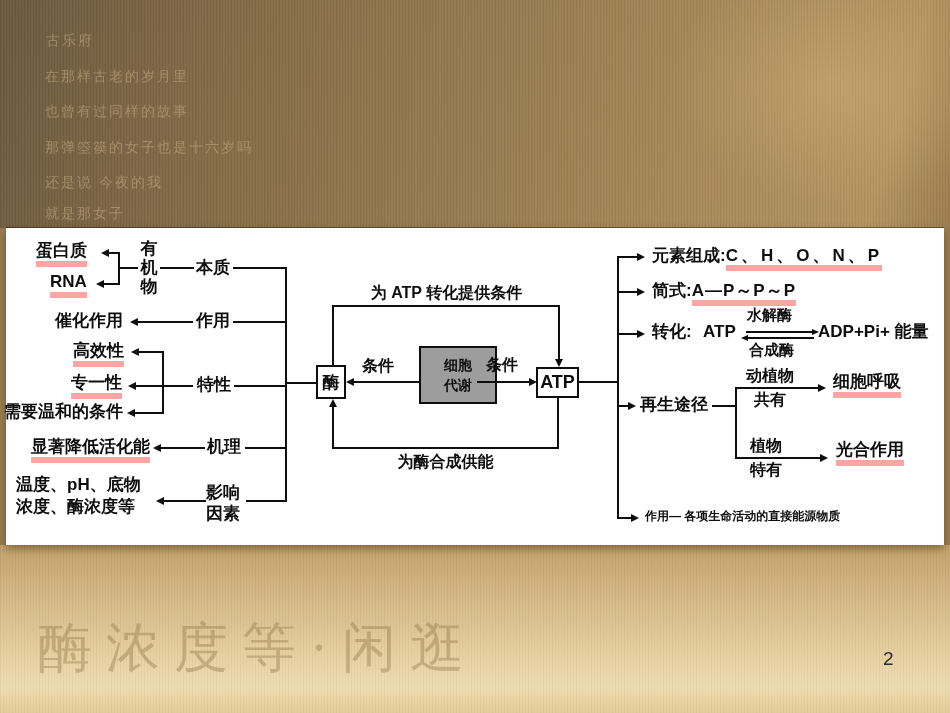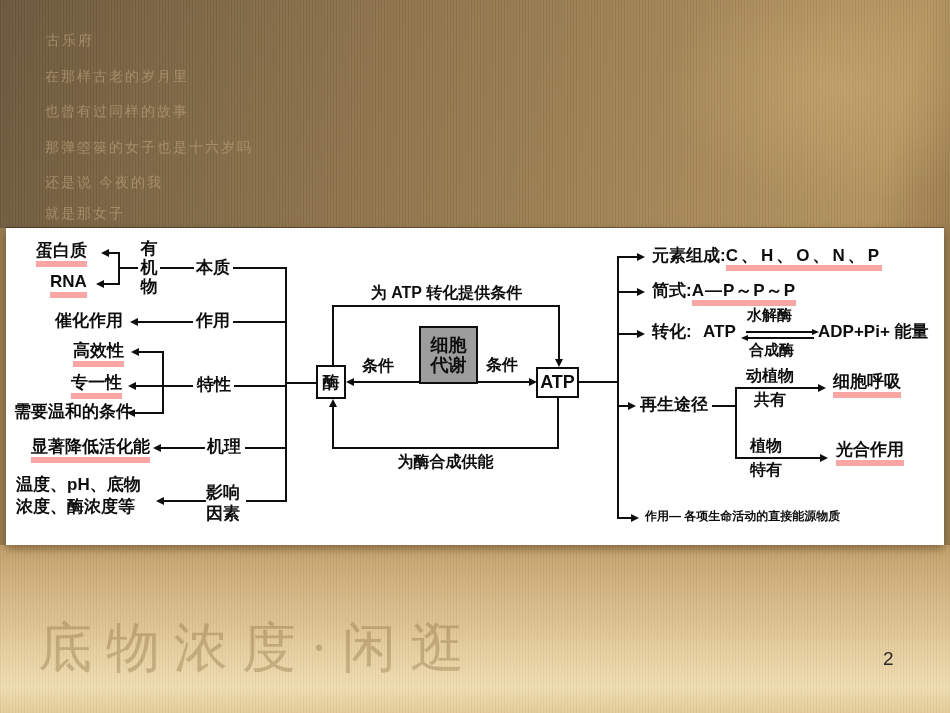--- a/index.html
+++ b/index.html
@@ -74,21 +74,21 @@
   <div class="hl" style="left:233px;top:267px;width:53px;"></div>
 
   <div class="t" style="left:55px;top:311px;">催化作用</div>
   <div class="ar l" style="left:130px;top:318px;"></div>
   <div class="hl" style="left:136px;top:321px;width:57px;"></div>
   <div class="t" style="left:196px;top:311px;">作用</div>
   <div class="hl" style="left:233px;top:321px;width:53px;"></div>
 
   <div class="t u" style="left:73px;top:341px;">高效性</div>
   <div class="t u" style="left:71px;top:373px;">专一性</div>
-  <div class="t" style="left:14px;top:402px;">需要温和的条件</div>
+  <div class="t" style="left:4px;top:402px;">需要温和的条件</div>
   <div class="vl" style="left:162px;top:351px;height:63px;"></div>
   <div class="ar l" style="left:131px;top:348px;"></div>
   <div class="hl" style="left:137px;top:351px;width:26px;"></div>
   <div class="ar l" style="left:128px;top:382px;"></div>
   <div class="hl" style="left:134px;top:385px;width:59px;"></div>
   <div class="ar l" style="left:127px;top:409px;"></div>
   <div class="hl" style="left:133px;top:412px;width:30px;"></div>
   <div class="t" style="left:197px;top:375px;">特性</div>
   <div class="hl" style="left:234px;top:385px;width:52px;"></div>
 
@@ -103,21 +103,21 @@
   <div class="hl" style="left:162px;top:500px;width:44px;"></div>
   <div class="t wrap" style="left:206px;top:482px;width:38px;line-height:21px;">影响因素</div>
   <div class="hl" style="left:246px;top:500px;width:40px;"></div>
 
   <div class="vl" style="left:285px;top:267px;height:235px;"></div>
   <div class="hl" style="left:285px;top:382px;width:31px;"></div>
 
   <div class="box" style="left:316px;top:365px;width:30px;height:34px;font-size:17px;">
       <span>酶</span>
     </div>
-  <div class="box gray" style="left:419px;top:326px;width:59px;height:58px;font-size:18px;">
+  <div class="box gray" style="left:419px;top:346px;width:78px;height:58px;font-size:14px;">
       <span class="wrap ctr" style="width:40px;line-height:20px;display:inline-block;">细胞代谢</span>
     </div>
   <div class="box" style="left:536px;top:367px;width:43px;height:31px;font-size:18px;">
       <span>ATP</span>
     </div>
 
   <div class="t s16" style="left:362px;top:356px;">条件</div>
   <div class="ar l" style="left:346px;top:378px;"></div>
   <div class="hl" style="left:354px;top:381px;width:65px;"></div>
 
@@ -174,16 +174,16 @@
 
   <div class="hl" style="left:735px;top:457px;width:87px;"></div>
   <div class="ar r" style="left:820px;top:454px;"></div>
   <div class="t s16 wrap ctr" style="left:748px;top:434px;width:36px;line-height:24px;">植物特有</div>
   <div class="t u" style="left:836px;top:440px;">光合作用</div>
 
   <div class="hl" style="left:617px;top:517px;width:17px;"></div>
   <div class="ar r" style="left:631px;top:514px;"></div>
   <div class="t s18" style="left:645px;top:506px;"><span>作用</span><span>—</span> <span>各项生命活动的直接能源物质</span></div>
 
-  <div class="callig">底物浓度·闲逛</div>
+  <div class="callig">酶浓度等·闲逛</div>
   <div class="pagenum">2</div>
 
 </div>
 
 </body></html>

